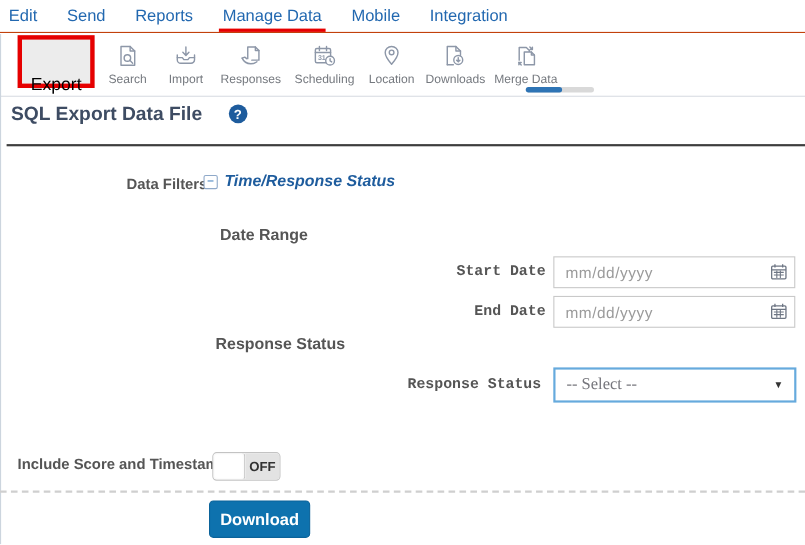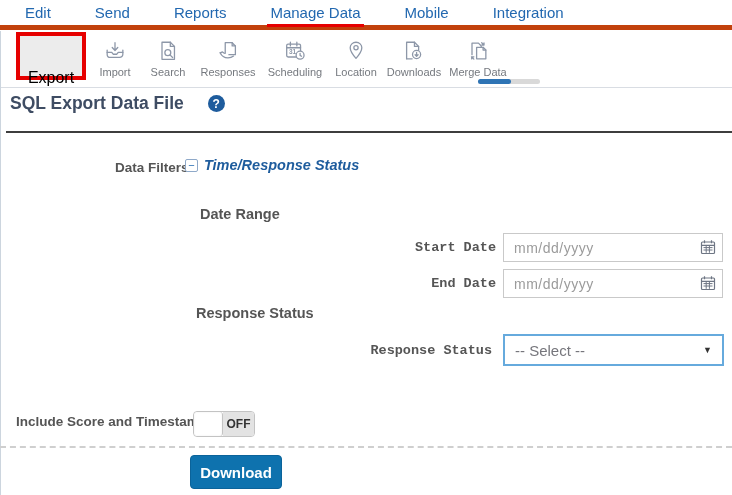--- a/index.html
+++ b/index.html
@@ -3,22 +3,22 @@
 <meta charset="utf-8">
 <style>
   * { margin:0; padding:0; box-sizing:border-box; }
   html,body { background:#fff; }
   body { font-family:"Liberation Sans", sans-serif; }
   #app { position:relative; width:732px; height:495px; background:#fff; overflow:hidden; }
 
   
   .navbar {
     position:absolute; left:0; top:0; right:0; height:30px;
-    display:flex; align-items:center; gap:44px; padding-left:25px;
-    border-bottom:5px solid #c2410c; background:#fff;
+    display:flex; align-items:center; gap:27px; padding-left:8px;
+    border-bottom:1px solid #c2410c; background:#fff;
   }
   .nav-item {
     font-size:15px; color:#2268b0; cursor:pointer; position:relative; white-space:nowrap;
   }
   .nav-item .red-underline {
     position:absolute; left:-3px; right:-3px; bottom:-6px; height:3px; background:#e60000;
   }
 
   
   .toolbar {
@@ -88,21 +88,21 @@
     width:100%; height:100%; border:1px solid #c9c9c9; background:#fff;
     padding:0 30px 0 10px; font-family:"Liberation Sans", sans-serif;
     font-size:14px; color:#be185d; outline:none;
   }
   .date-input::placeholder { color:#9b9b9b; opacity:1; letter-spacing:0.5px; }
   .cal-icon { position:absolute; right:7px; top:6px; cursor:pointer; }
 
   .select-box {
     position:absolute; left:503px; top:334px; width:221px; height:32px;
     border:2px solid #66aadd; background:#fff; display:flex; align-items:center;
-    padding:0 10px; cursor:pointer;
+    padding:0 10px; cursor:pointer;font-family:Liberation Serif, serif;
   }
   .select-value { flex:1; font-size:15px; color:#76767c; }
   .select-arrow { font-size:9px; color:#333; }
 
   .toggle-label { position:absolute; left:16px; top:414px; }
   .toggle {
     position:absolute; left:193px; top:411px; width:62px; height:26px;
     border:1px solid #c3c3c3; border-radius:4px; overflow:hidden;
     display:flex; cursor:pointer; background:#fff;
   }
@@ -143,37 +143,37 @@
 
     <div class="export-box">
       <svg width="24" height="24" viewBox="0 0 26 26">
         <path class="icon-stroke" d="M20 19.5 C20 13.5 15.5 11 9 11"></path>
         <path class="icon-stroke" d="M9 11 L14 6.2 M9 11 L14 15.8"></path>
         <path class="icon-stroke" d="M6 11 L10.5 6.6 M6 11 L10.5 15.4"></path>
       </svg>
       <span class="tb-label">Export</span>
     </div>
 
-    <div class="tb-item" style="width:46px">
-      <svg width="24" height="24" viewBox="0 0 26 26">
-        <path class="icon-stroke" d="M13 4 v8 M10 9.2 L13 12.4 L16 9.2"></path>
-        <path class="icon-stroke" d="M4.5 12 v4.5 a3.5 3.5 0 0 0 3.5 3.5 h10 a3.5 3.5 0 0 0 3.5 -3.5 V12"></path>
-        <path class="icon-stroke" d="M4.5 14.5 h5 l1.5 2 h4 l1.5 -2 h5"></path>
-      </svg>
-      <span class="tb-label">Import</span>
-    </div>
-
     <div class="tb-item" style="width:48px">
       <svg width="24" height="24" viewBox="0 0 26 26">
         <path class="icon-stroke" d="M6.5 22 V3.5 h9 L20 8 v14 z"></path>
         <path class="icon-stroke" d="M15.5 3.5 V8 H20"></path>
         <circle class="icon-stroke" cx="12.8" cy="14.8" r="3.2"></circle>
         <path class="icon-stroke" d="M15.2 17.2 L18 20"></path>
       </svg>
       <span class="tb-label">Search</span>
+    </div>
+
+    <div class="tb-item" style="width:46px">
+      <svg width="24" height="24" viewBox="0 0 26 26">
+        <path class="icon-stroke" d="M13 4 v8 M10 9.2 L13 12.4 L16 9.2"></path>
+        <path class="icon-stroke" d="M4.5 12 v4.5 a3.5 3.5 0 0 0 3.5 3.5 h10 a3.5 3.5 0 0 0 3.5 -3.5 V12"></path>
+        <path class="icon-stroke" d="M4.5 14.5 h5 l1.5 2 h4 l1.5 -2 h5"></path>
+      </svg>
+      <span class="tb-label">Import</span>
     </div>
 
     <div class="tb-item" style="width:60px">
       <svg width="24" height="24" viewBox="0 0 26 26">
         <path class="icon-stroke" d="M10 15.5 V4 h7.5 L21 7.5 V17 h-7"></path>
         <path class="icon-stroke" d="M17.5 4 V7.5 H21"></path>
         <path class="icon-stroke" d="M4.5 15 c1.5 3.5 4.5 5.5 8.5 5.5 2.5 0 4.5 -0.8 6 -2"></path>
         <path class="icon-stroke" d="M4.5 15 l2.5 -1 2 1.5"></path>
       </svg>
       <span class="tb-label">Responses</span>

